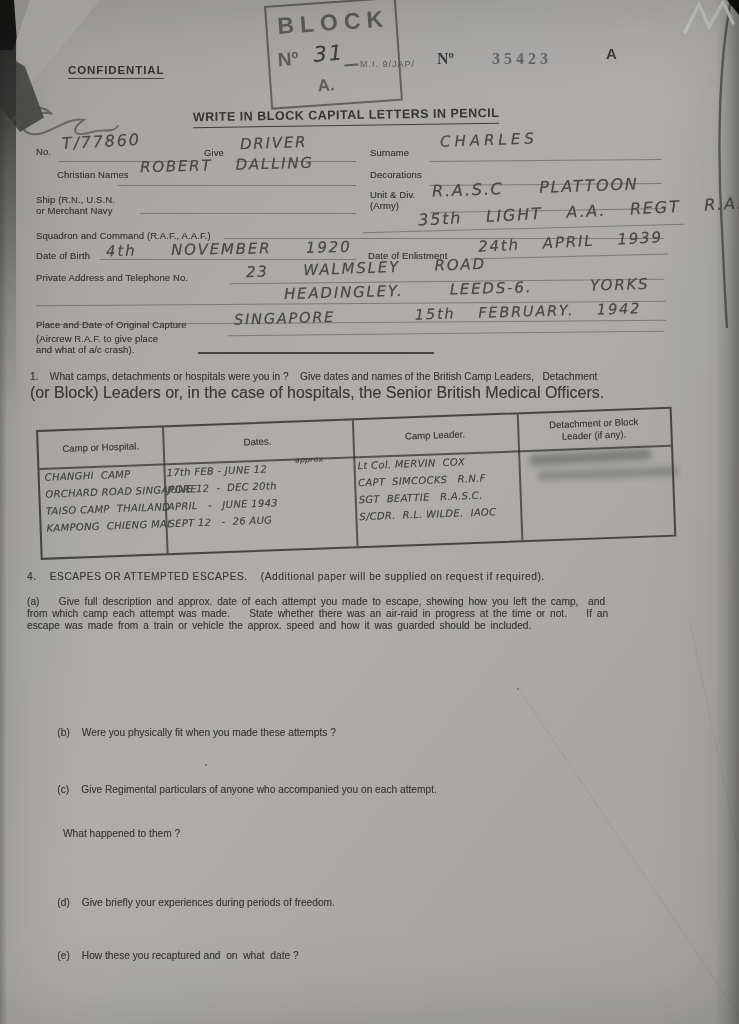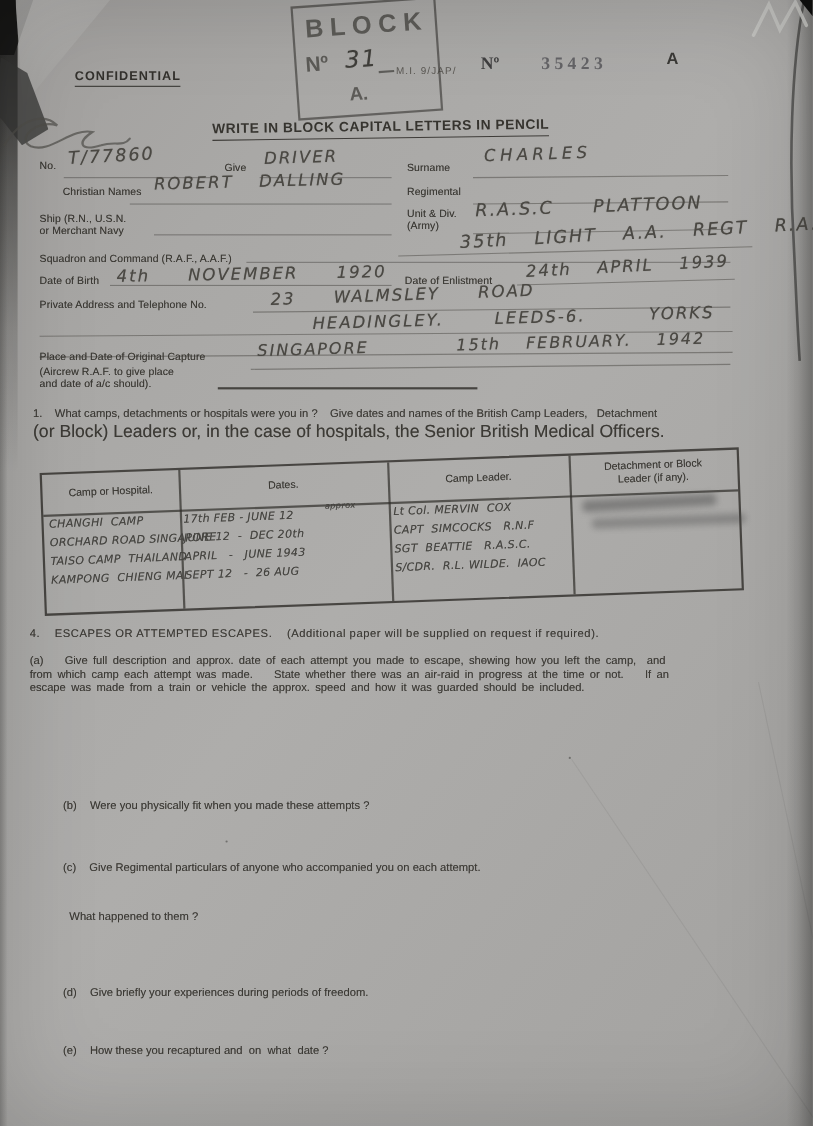--- a/index.html
+++ b/index.html
@@ -80,21 +80,21 @@
   <div class="lbl" style="left:204px;top:147px;">Give</div>
   <div class="hw" style="left:240px;top:134px;transform:rotate(-2deg);">DRIVER</div>
   <div class="rule" style="left:236px;top:161px;width:120px;"></div>
   <div class="lbl" style="left:370px;top:147px;">Surname</div>
   <div class="hw" style="left:440px;top:131px;letter-spacing:4px;transform:rotate(-2deg);">CHARLES</div>
   <div class="rule" style="left:430px;top:160px;width:232px;transform:rotate(-0.5deg);"></div>
 
   <div class="lbl" style="left:28px;top:169px;margin-left:29px;">Christian Names</div>
   <div class="hw" style="left:140px;top:156px;transform:rotate(-1.5deg);">ROBERT  DALLING</div>
   <div class="rule" style="left:118px;top:185px;width:238px;"></div>
-  <div class="lbl" style="left:370px;top:169px;">Regimental</div>
+  <div class="lbl" style="left:370px;top:169px;">Decorations</div>
   <div class="rule" style="left:430px;top:184px;width:232px;transform:rotate(-0.5deg);"></div>
 
   <div class="lbl" style="left:36px;top:194px;text-align:center;">Ship (R.N., U.S.N.</div>
   <div class="lbl" style="left:36px;top:205px;">or Merchant Navy</div>
   <div class="rule" style="left:140px;top:213px;width:216px;"></div>
   <div class="lbl" style="left:370px;top:189px;">Unit &amp; Div.</div>
   <div class="lbl" style="left:370px;top:200px;">(Army)</div>
   <div class="hw" style="left:432px;top:178px;font-size:16px;transform:rotate(-2deg);">R.A.S.C   PLATTOON</div>
   <div class="rule" style="left:430px;top:210px;width:234px;transform:rotate(-1deg);"></div>
   <div class="hw" style="left:418px;top:202px;font-size:16px;transform:rotate(-3deg);">35th  LIGHT  A.A.  REGT  R.A.</div>
@@ -114,21 +114,21 @@
   <div class="hw" style="left:246px;top:259px;transform:rotate(-2deg);">23   WALMSLEY   ROAD</div>
   <div class="rule" style="left:230px;top:281px;width:434px;transform:rotate(-0.6deg);"></div>
   <div class="hw" style="left:284px;top:280px;transform:rotate(-1.6deg);">HEADINGLEY.    LEEDS-6.     YORKS</div>
   <div class="rule" style="left:36px;top:303px;width:630px;transform:rotate(-0.4deg);"></div>
   <div class="rule" style="left:36px;top:322px;width:630px;transform:rotate(-0.4deg);"></div>
 
   <div class="lbl" style="left:36px;top:319px;">Place and Date of Original Capture</div>
   <div class="hw" style="left:234px;top:306px;font-size:14.5px;transform:rotate(-1.6deg);">SINGAPORE       15th  FEBRUARY.  1942</div>
   <div class="rule" style="left:228px;top:333px;width:436px;transform:rotate(-0.6deg);"></div>
   <div class="lbl" style="left:36px;top:333px;">(Aircrew R.A.F. to give place</div>
-  <div class="lbl" style="left:36px;top:344px;">and date of a/c should).</div>
+  <div class="lbl" style="left:36px;top:344px;">and what of a/c crash).</div>
   <div class="rule" style="left:198px;top:352px;width:236px;height:2px;background:rgba(36,34,30,0.75);"></div>
 
   <div class="q" style="left:30px;top:371px;font-size:10.2px;">1.    What camps, detachments or hospitals were you in ?    Give dates and names of the British Camp Leaders,   Detachment</div>
   <div class="q" style="left:30px;top:384px;font-size:16px;">(or Block) Leaders or, in the case of hospitals, the Senior British Medical Officers.</div>
 
   <div class="tbl">
     <div class="v" style="left:124px;"></div>
     <div class="v" style="left:314px;"></div>
     <div class="v" style="left:479px;"></div>
     <div class="hline"></div>

